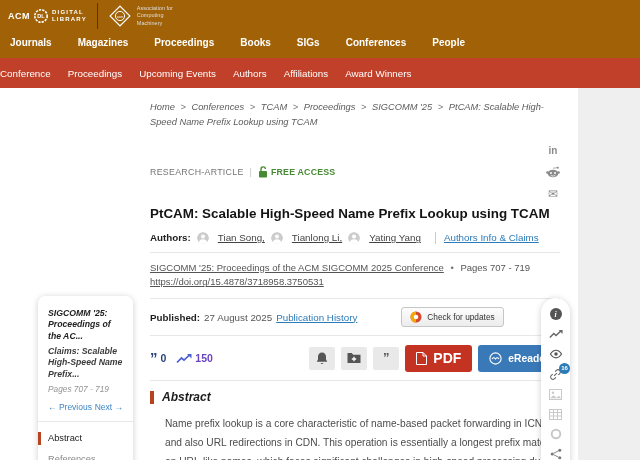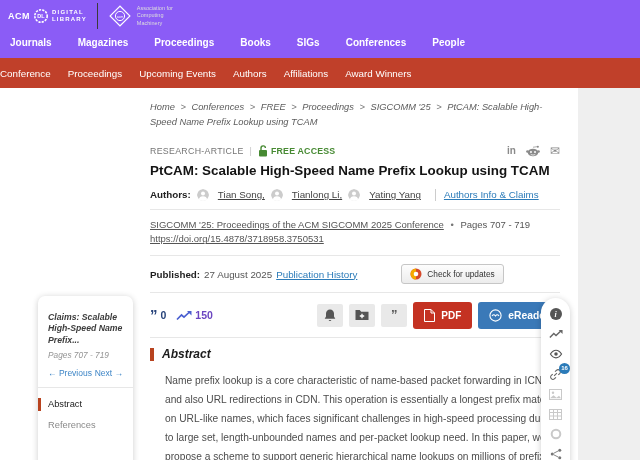--- a/index.html
+++ b/index.html
@@ -1,20 +1,20 @@
 <!DOCTYPE html>
 <html><head>
 <meta charset="utf-8">
 <style>
   html,body{margin:0;padding:0;}
   .page{position:relative;width:640px;height:460px;overflow:hidden;background:#fff;
         font-family:"Liberation Sans",sans-serif;-webkit-font-smoothing:antialiased;}
 
   
-  .topbar{position:absolute;top:0;left:0;width:640px;height:58px;background:#8b5cf6;}
+  .topbar{position:absolute;top:0;left:0;width:640px;height:58px;background:#a16207;}
   .logos{position:absolute;top:3px;left:8px;display:flex;align-items:center;height:26px;}
   .acmdl{display:flex;align-items:center;gap:3px;color:#fff;}
   .acmdl .acm-txt{font-size:9px;font-weight:bold;letter-spacing:.5px;}
   .dl-stack{font-size:6px;letter-spacing:1.2px;line-height:1.25;font-weight:bold;}
   .logo-div{width:1px;height:26px;background:#3a3a3a;margin:0 10px;}
   .assoc{display:flex;align-items:center;gap:5px;color:#fff;}
   .assoc-name{font-size:5.5px;line-height:1.3;color:#ddd;width:48px;}
   .main-nav{position:absolute;top:37px;left:10px;display:flex;gap:26px;}
   .main-nav span{color:#fff;font-size:10px;font-weight:600;cursor:pointer;}
 
@@ -28,21 +28,21 @@
   .main-col{position:absolute;top:88px;left:150px;width:410px;}
 
   .breadcrumb{margin-top:12px;font-size:9.3px;font-style:italic;color:#5c5c5c;line-height:1.6;}
   .breadcrumb .bc-item{cursor:pointer;}
   .breadcrumb .bc-sep{margin:0 3px;color:#777;}
 
   .meta-row{margin-top:15px;display:flex;align-items:center;}
   .type-label{font-size:8.8px;color:#757575;letter-spacing:.3px;}
   .meta-pipe{color:#c5c5c5;margin:0 6px;font-size:9px;}
   .free-access{font-size:8.8px;font-weight:bold;color:#478a33;margin-left:3px;letter-spacing:.2px;}
-  .social{margin-left:auto;display:flex;gap:10px;align-items:center;}
+  .social{margin-left:auto;display:flex;gap:10px;align-items:center;flex-direction:column;}
   .li-icon{font-size:10px;font-weight:bold;color:#8a8a8a;cursor:pointer;}
   .mail-icon{font-size:12px;color:#8a8a8a;cursor:pointer;line-height:1;}
 
   .title{margin-top:6px;font-size:13.4px;font-weight:bold;color:#141414;white-space:nowrap;}
 
   .authors-row{margin-top:11px;display:flex;align-items:center;font-size:9.8px;color:#333;}
   .authors-label{font-weight:bold;color:#222;margin-right:6px;}
   .author{display:flex;align-items:center;gap:9px;margin-right:6px;cursor:pointer;}
   .author .nm{text-decoration:underline;color:#444;}
   .avatar{width:12px;height:12px;border-radius:50%;overflow:hidden;display:inline-block;}
@@ -65,21 +65,21 @@
 
   .metrics-row{display:flex;align-items:center;margin-top:2px;height:28px;}
   .cite-metric{display:flex;align-items:center;gap:3px;color:#27437a;font-size:10.5px;font-weight:bold;}
   .quote-glyph{font-size:15px;line-height:10px;font-weight:bold;}
   .trend-metric{display:flex;align-items:center;gap:3px;margin-left:10px;color:#6b46c1;font-size:10.5px;font-weight:bold;justify-content:flex-end;}
   .buttons{margin-left:auto;display:flex;gap:6px;align-items:center;}
   .icon-btn{width:26px;height:23px;background:#e9e9e9;border-radius:2px;display:flex;align-items:center;
             justify-content:center;cursor:pointer;}
   .icon-btn .quote-sm{font-size:13px;font-weight:bold;color:#555;line-height:8px;}
   .pdf-btn{height:27px;background:#c43222;color:#fff;border-radius:3px;padding:0 11px;display:flex;gap:6px;
-           font-size:10px;font-weight:bold;align-items:center;cursor:pointer;}
+           font-size:14px;font-weight:bold;align-items:center;cursor:pointer;}
   .ereader-btn{height:27px;background:#3a79b8;color:#fff;border-radius:3px;padding:0 11px;display:flex;gap:6px;
            font-size:10.3px;font-weight:bold;align-items:center;cursor:pointer;}
 
   .abs-sec{margin-top:9px;}
   .abs-head{display:flex;align-items:center;gap:8px;}
   .abs-bar{width:4px;height:13px;background:#b8431f;}
   .abs-title{font-size:12px;font-weight:bold;font-style:italic;color:#1c1c1c;}
   .abs-text{margin:10px 0 0 15px;width:392px;font-size:10.2px;color:#4c4c4c;line-height:19px;}
 
   
@@ -155,21 +155,21 @@
 
   <div class="gray-right"></div>
 
   <div class="main-col">
 
     <div class="breadcrumb">
       <span class="bc-item">Home</span>
       <span class="bc-sep">&gt;</span>
       <span class="bc-item">Conferences</span>
       <span class="bc-sep">&gt;</span>
-      <span class="bc-item">FREE</span>
+      <span class="bc-item">TCAM</span>
       <span class="bc-sep">&gt;</span>
       <span class="bc-item">Proceedings</span>
       <span class="bc-sep">&gt;</span>
       <span class="bc-item">SIGCOMM '25</span>
       <span class="bc-sep">&gt;</span>
       <span class="bc-item">PtCAM: Scalable High-Speed Name Prefix Lookup using TCAM</span>
     </div>
 
     <div class="meta-row">
       <span class="type-label">RESEARCH-ARTICLE</span>
@@ -304,20 +304,21 @@
     <div class="abs-sec">
       <div class="abs-head">
         <span class="abs-bar"></span>
         <span class="abs-title">Abstract</span>
       </div>
       <p class="abs-text">Name prefix lookup is a core characteristic of name-based packet forwarding in ICN and also URL redirections in CDN. This operation is essentially a longest prefix match on URL-like names, which faces significant challenges in high-speed processing due to large set, length-unbounded names and per-packet lookup need. In this paper, we propose a scheme to support generic hierarchical name lookups on millions of prefixes with fast, constant and guaranteed performance using ternary content-addressable memory (TCAM). Our work has three contributions. First, a scheme, namely PtCAM, is proposed to exploit TCAM for name lookup using a binary Patricia trie. Second, several approaches</p>
     </div>
   </div>
 
   <aside class="left-card">
+    <div class="lc-proc">SIGCOMM '25: Proceedings of the AC...</div>
     <div class="lc-art">Claims: Scalable High-Speed Name Prefix...</div>
     <div class="lc-pages">Pages 707 - 719</div>
     <div class="lc-nav-row">
       <span>
         <span>←</span>
         <span>Previous</span>
       </span>
       <span>
         <span>Next</span>
         <span>→</span>

